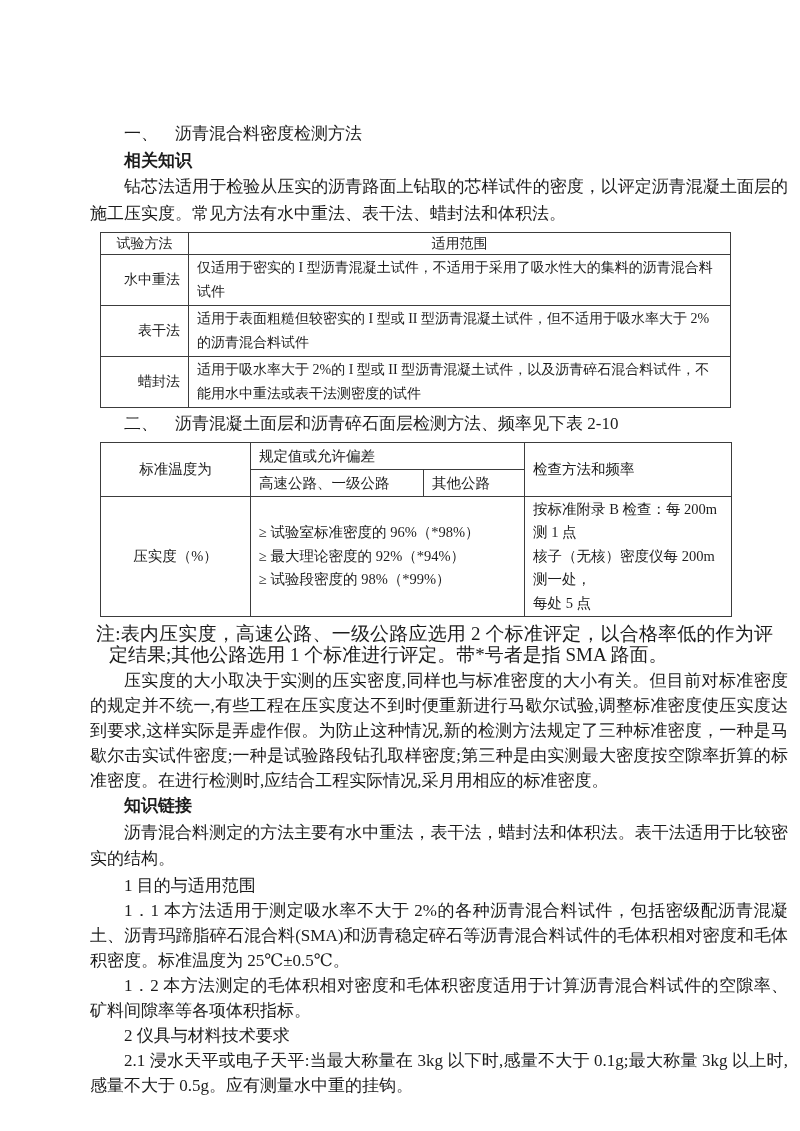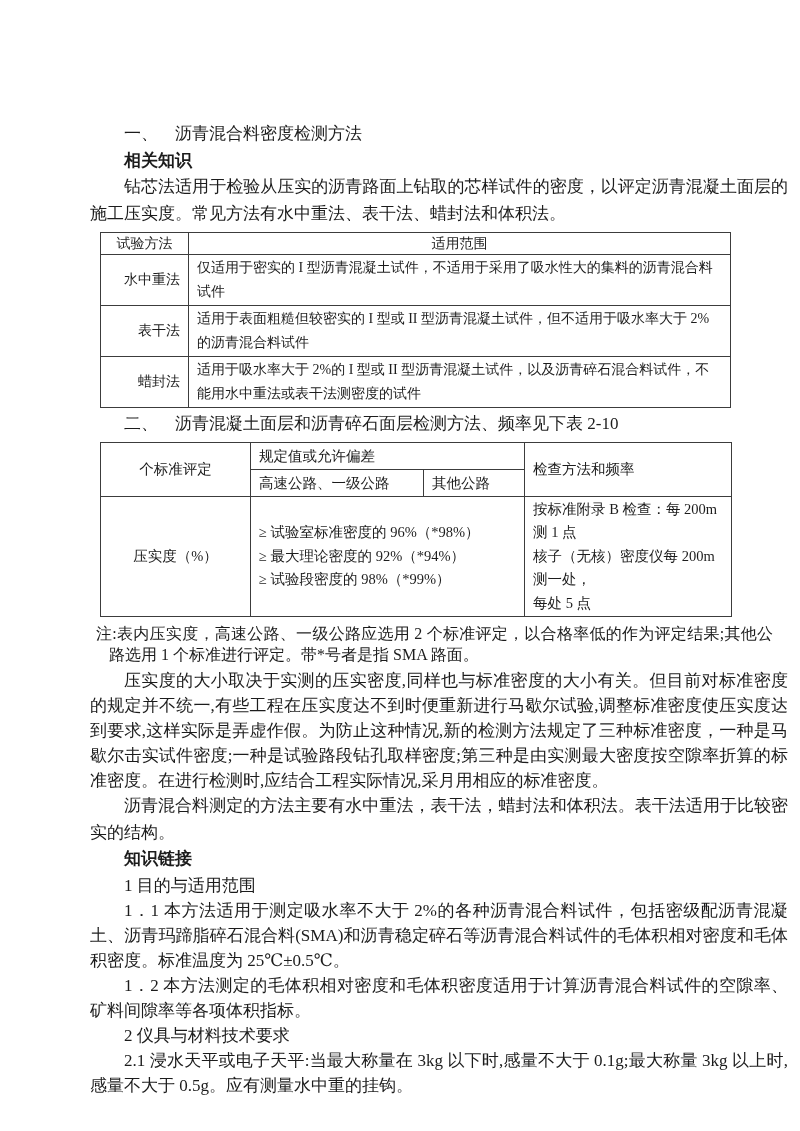--- a/index.html
+++ b/index.html
@@ -26,21 +26,21 @@
 
   .t210{width:631px;margin-top:4px;margin-bottom:2px;}
   .t210 col.c1{width:150px;} .t210 col.c2{width:173px;}
   .t210 col.c3{width:101px;} .t210 col.c4{width:207px;}
   .t210 td{font-size:14.5px;line-height:22px;height:24px;}
   .t210 .c{text-align:center;}
   .t210 .spec div{line-height:23.5px;}
   .t210 .meth div{line-height:23.5px;}
 
   .note{margin:6px 0 3px 6px;padding-left:13px;text-indent:-13px;
-        font-size:16px;line-height:21px;width:664px;text-align:justify;}
+        font-size:19px;line-height:21px;width:664px;text-align:justify;}
 
   .sec3para{line-height:25px;}
   .lower{line-height:25px;}
 </style>
 </head>
 <body>
 
 <div class="content">
 
   <p class="indent">一、　沥青混合料密度检测方法</p>
@@ -79,21 +79,21 @@
 
   <table class="t210">
     <colgroup>
         <col class="c1">
         <col class="c2">
         <col class="c3">
         <col class="c4">
       </colgroup>
     <tbody>
         <tr>
-      <td rowspan="2" class="c">个标准评定</td>
+      <td rowspan="2" class="c">标准温度为</td>
       <td colspan="2">规定值或允许偏差</td>
       <td rowspan="2">检查方法和频率</td>
     </tr>
     <tr>
       <td>高速公路、一级公路</td>
       <td>其他公路</td>
     </tr>
     <tr>
       <td class="c">压实度（%）</td>
       <td colspan="2" class="spec">
@@ -108,23 +108,23 @@
       </td>
     </tr>
   </tbody>
     </table>
 
   <p class="note">注:表内压实度，高速公路、一级公路应选用 2 个标准评定，以合格率低的作为评定结果;其他公路选用 1 个标准进行评定。带*号者是指 SMA 路面。</p>
 
 
   <p class="indent justify sec3para">压实度的大小取决于实测的压实密度,同样也与标准密度的大小有关。但目前对标准密度的规定并不统一,有些工程在压实度达不到时便重新进行马歇尔试验,调整标准密度使压实度达到要求,这样实际是弄虚作假。为防止这种情况,新的检测方法规定了三种标准密度，一种是马歇尔击实试件密度;一种是试验路段钻孔取样密度;第三种是由实测最大密度按空隙率折算的标准密度。在进行检测时,应结合工程实际情况,采月用相应的标准密度。</p>
 
+  <p class="indent bold">知识链接</p>
+
   <p class="indent justify">沥青混合料测定的方法主要有水中重法，表干法，蜡封法和体积法。表干法适用于比较密实的结构。</p>
-
-  <p class="indent bold">知识链接</p>
 
 
   <p class="indent lower">1 目的与适用范围</p>
 
   <p class="indent justify lower">1．1 本方法适用于测定吸水率不大于 2%的各种沥青混合料试件，包括密级配沥青混凝土、沥青玛蹄脂碎石混合料(SMA)和沥青稳定碎石等沥青混合料试件的毛体积相对密度和毛体积密度。标准温度为 25℃±0.5℃。</p>
 
   <p class="indent justify lower">1．2 本方法测定的毛体积相对密度和毛体积密度适用于计算沥青混合料试件的空隙率、矿料间隙率等各项体积指标。</p>
 
   <p class="indent lower">2 仪具与材料技术要求</p>
 

